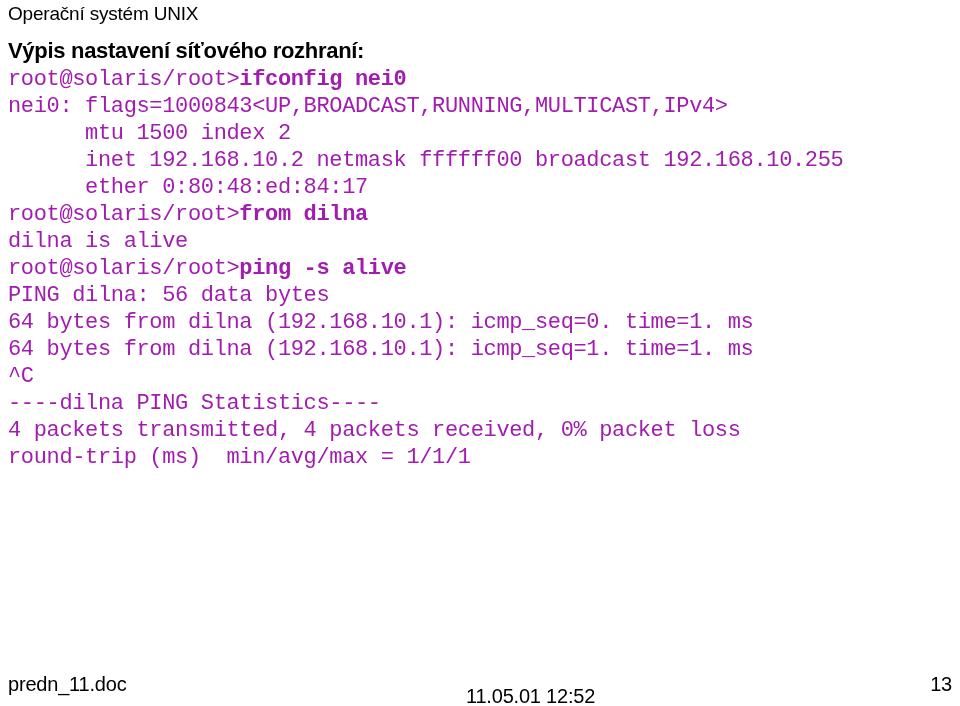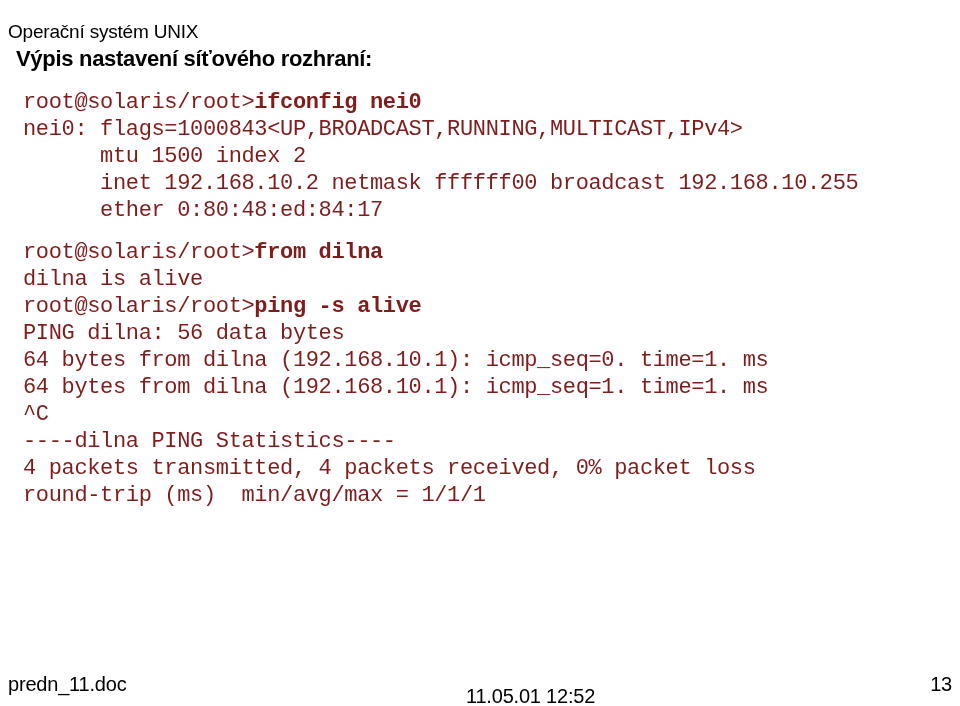--- a/index.html
+++ b/index.html
@@ -31,53 +31,52 @@
     height: 26px;
     display: flex;
     justify-content: space-between;
     align-items: flex-start;
     font-family: "Liberation Sans", sans-serif;
     font-size: 19px;
     line-height: 24px;
     font-weight: 400;
     letter-spacing: -0.2px;
     white-space: nowrap;
-    margin-top: 18px;
   }
   .doc-header .hdr-right { text-align: right; }
 
   
   .content {
     position: absolute;
     left: 8px;
     top: 36px;
     width: 944px;
   }
 
   h2.section-heading {
-    margin: 8px;
+    margin: 0;
     font-family: "Liberation Sans", sans-serif;
     font-size: 22px;
     line-height: 30px;
     font-weight: bold;
     letter-spacing: -0.3px;
     white-space: nowrap;
   }
   .heading-1 { margin-top: 4px; }
   .heading-2 { margin-top: 14px; }
 
   pre.terminal {
-    margin: 15px;
+    margin: 0;
     font-family: "Liberation Mono", "DejaVu Sans Mono", monospace;
     font-size: 22px;
     line-height: 27px;
     font-weight: 400;
     white-space: pre;
     letter-spacing: -0.35px;
-    color: #7f1d1d;
+    color: #a21caf;
   }
   pre.terminal .cmd { font-weight: bold; }
   .block-ifconfig { margin-top: 16px; }
   .block-ping { margin-top: 16px; }
 
   
   .doc-footer {
     position: absolute;
     left: 8px;
     bottom: 10px;

